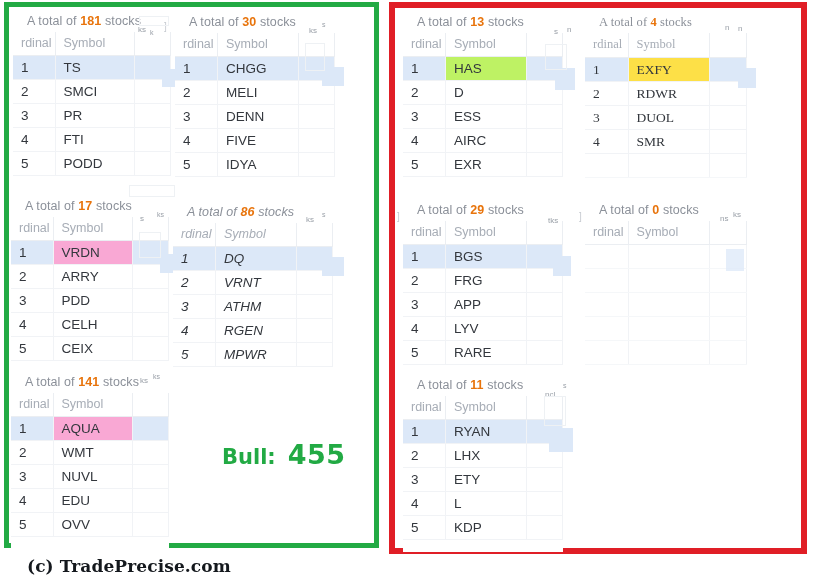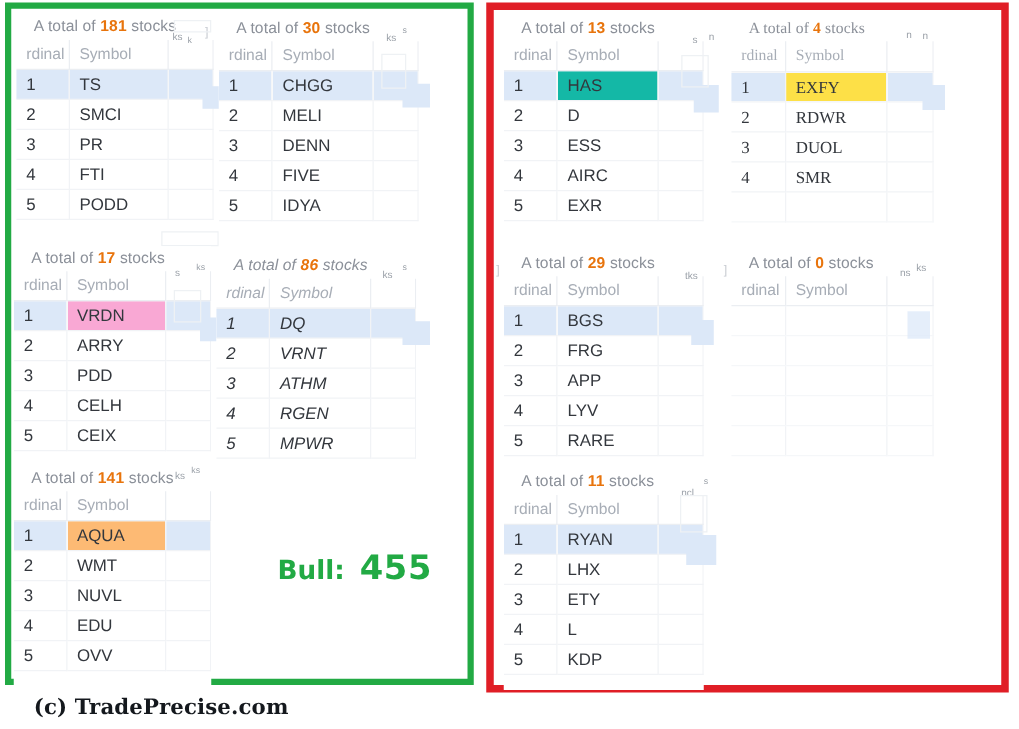--- a/index.html
+++ b/index.html
@@ -347,21 +347,21 @@
         <thead>
             <tr>
           <th class="col-ord">rdinal</th>
           <th class="col-sym">Symbol</th>
           <th class="col-pad"></th>
         </tr>
           </thead>
         <tbody>
           <tr class="sel">
             <td style="background: rgb(220, 232, 248);">1</td>
-            <td style="background: #fdba74;">AQUA</td>
+            <td style="background: #f9a8d4;">AQUA</td>
               <td style="background: rgb(220, 232, 248);"></td>
             </tr>
           <tr>
             <td>2</td>
             <td>WMT</td>
               <td></td>
             </tr>
           <tr>
             <td>3</td>
             <td>NUVL</td>
@@ -400,21 +400,21 @@
         <thead>
             <tr>
           <th class="col-ord">rdinal</th>
           <th class="col-sym">Symbol</th>
           <th class="col-pad"></th>
         </tr>
           </thead>
         <tbody>
           <tr class="sel">
             <td style="background: rgb(220, 232, 248);">1</td>
-            <td style="background: #14b8a6;">HAS</td>
+            <td style="background: #bef264;">HAS</td>
               <td style="background: rgb(220, 232, 248);"></td>
             </tr>
           <tr>
             <td>2</td>
             <td>D</td>
               <td></td>
             </tr>
           <tr>
             <td>3</td>
             <td>ESS</td>

